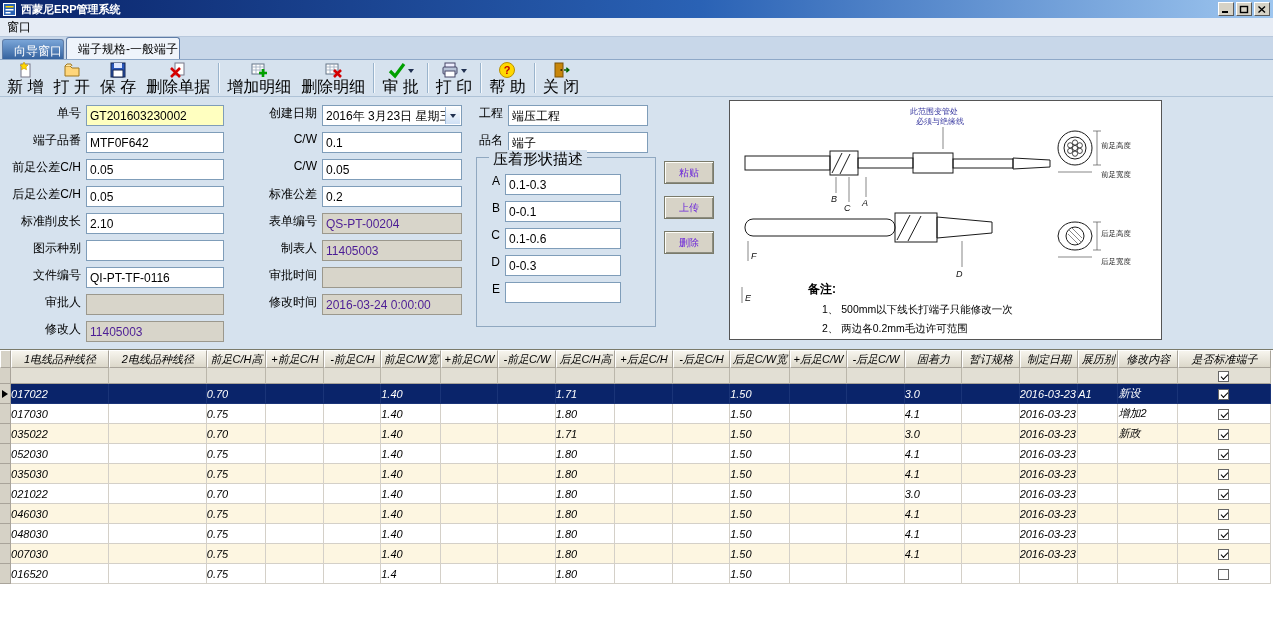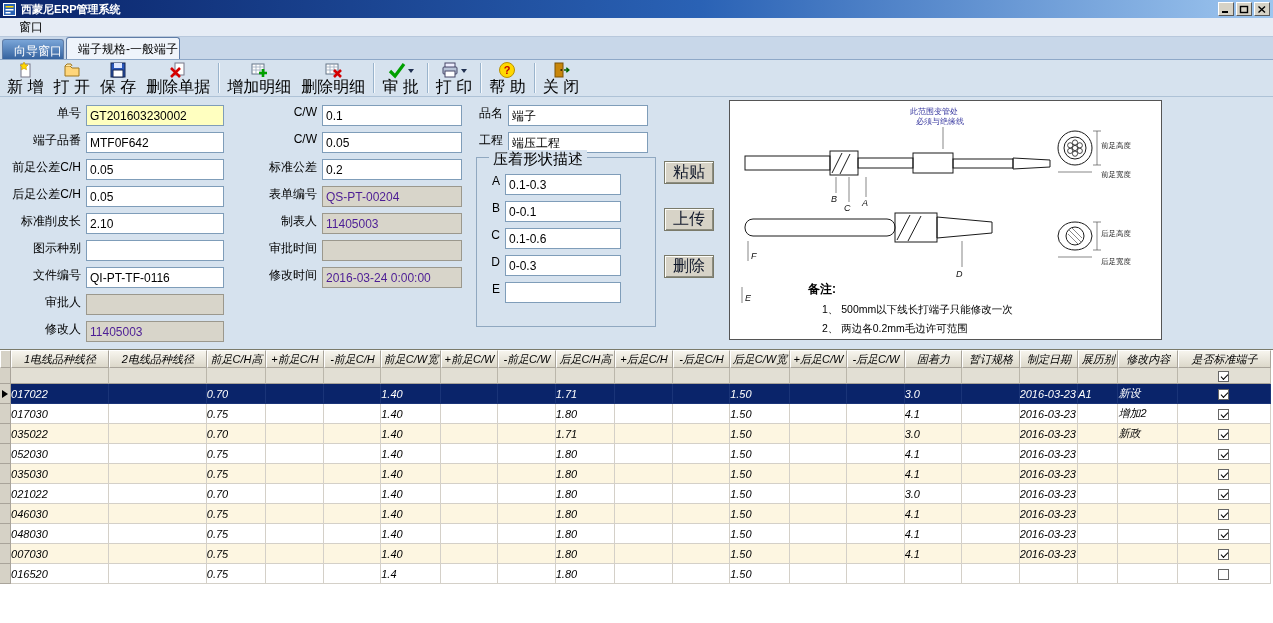--- a/index.html
+++ b/index.html
@@ -7,21 +7,21 @@
   body { font-family:"Liberation Sans","DejaVu Sans",sans-serif; font-size:12px; background:#d6e2ee; color:#000; }
   .window { width:1273px; height:623px; position:relative; background:#d6e2ee; }
 
   
   .titlebar { height:18px; background:linear-gradient(to right,#0a246a,#2a62b5 55%,#9ec6ef); display:flex; align-items:center; padding:0 3px; color:#fff; font-weight:bold; font-size:11px; }
   .title-icon { width:14px; height:13px; margin-right:4px; display:flex; align-items:center; }
   .win-controls { margin-left:auto; display:flex; gap:2px; }
   .win-btn { width:16px; height:14px; background:#d6d2c6; border:1px solid; border-color:#fff #5a5a5a #5a5a5a #fff; display:flex; align-items:center; justify-content:center; cursor:default; }
 
   
-  .menubar { height:19px; background:#e6ecf5; border-bottom:1px solid #b8c8dc; display:flex; align-items:center; padding-left:12px; }
+  .menubar { height:19px; background:#e6ecf5; border-bottom:1px solid #b8c8dc; display:flex; align-items:center; padding-left:0; }
   .menu-item { padding:1px 7px; font-size:12px; }
 
   
   .tabbar { height:23px; background:#c8d7e9; display:flex; align-items:flex-end; padding-left:2px; gap:2px; border-bottom:1px solid #8ea8c8; }
   .tab { padding:3px 1px 3px 11px; font-size:12px; border:1px solid #5f7ca6; border-bottom:none; border-radius:3px 3px 0 0; white-space:nowrap; }
   .tab.blue { background:linear-gradient(#7aa5d8,#35639f); color:#fff; height:20px; }
   .tab.light { background:#eff4fb; color:#000; height:22px; font-weight:normal; }
 
   
   .toolbar { height:37px; display:flex; align-items:center; padding:1px 2px; background:#d6e2ee; border-bottom:1px solid #aec2d6; }
@@ -39,21 +39,21 @@
   .f-input { display:inline-block; height:21px; line-height:16px; padding:2px 3px; background:#fff; border:1px solid #7f9db9; font-size:12px; overflow:hidden; white-space:nowrap; flex:none; }
   .f-input.highlight { background:#ffffc0; }
   .f-input.disabled { background:#d8d5ca; border-color:#9b988d; color:#4c1d95; }
   .f-select { position:relative; padding-right:18px; }
   .dd-btn { position:absolute; right:1px; top:1px; bottom:1px; width:15px; background:linear-gradient(#fdfefe,#cfe0f5); border-left:1px solid #9ebadb; display:flex; align-items:center; justify-content:center; }
   .dd-btn .dd-arrow { margin-left:0; }
   .group { position:absolute; left:476px; top:60px; width:180px; height:170px; border:1px solid #90a8c0; }
   .group-title { position:absolute; top:-8px; left:12px; background:#d6e2ee; padding:0 4px; font-size:15px; }
   #group-fields { padding:16px 0 0 10px; }
   .side-btns { position:absolute; left:664px; top:64px; }
-  .btn { display:block; width:50px; height:23px; background:#d7d3c7; border:1px solid #7a7a6a; box-shadow:inset 1px 1px 0 #fdfdf8, inset -1px -1px 0 #8d8d80; font-size:16px; font-family:inherit; color:#0f172a; margin-bottom:24px; cursor:default; }
+  .btn { display:block; width:50px; height:23px; background:#d7d3c7; border:1px solid #7a7a6a; box-shadow:inset 1px 1px 0 #fdfdf8, inset -1px -1px 0 #8d8d80; font-size:10px; font-family:inherit; color:#6d28d9; margin-bottom:12px; cursor:default; }
   .drawing { position:absolute; left:729px; top:3px; width:433px; height:240px; background:#fff; border:1px solid #555; }
 
   
   .ln { fill:none; stroke:#1a1a1a; stroke-width:1; }
   .thin { stroke:#555; stroke-width:0.7; fill:none; }
   .ann { font-size:8px; fill:#3a3aa0; }
   .sm { font-size:9px; fill:#111; font-style:italic; }
   .sm7 { font-size:7.5px; fill:#111; }
   .note-title { font-size:12px; font-weight:bold; fill:#000; }
   .note { font-size:10.5px; fill:#000; }
@@ -256,20 +256,26 @@
           <span class="f-label" style="width:82px">审批人</span>
           <span class="f-input disabled" style="width:138px"></span>
         </div>
         <div class="f-row">
           <span class="f-label" style="width:82px">修改人</span>
           <span class="f-input disabled" style="width:138px">11405003</span>
         </div>
       </div>
     <div class="fcol" id="col-mid" style="left:234px">
         <div class="f-row">
+          <span class="f-label" style="width:88px">创建日期</span>
+          <span class="f-input f-select" style="width:140px">2016年 3月23日 星期三<span class="dd-btn">
+              <span class="dd-arrow"></span>
+            </span></span>
+        </div>
+        <div class="f-row">
           <span class="f-label" style="width:88px">C/W</span>
           <span class="f-input" style="width:140px">0.1</span>
         </div>
         <div class="f-row">
           <span class="f-label" style="width:88px">C/W</span>
           <span class="f-input" style="width:140px">0.05</span>
         </div>
         <div class="f-row">
           <span class="f-label" style="width:88px">标准公差</span>
           <span class="f-input" style="width:140px">0.2</span>
@@ -286,26 +292,26 @@
           <span class="f-label" style="width:88px">审批时间</span>
           <span class="f-input disabled" style="width:140px"></span>
         </div>
         <div class="f-row">
           <span class="f-label" style="width:88px">修改时间</span>
           <span class="f-input disabled" style="width:140px">2016-03-24 0:00:00</span>
         </div>
       </div>
     <div class="fcol" id="col-right" style="left:472px">
         <div class="f-row">
+          <span class="f-label" style="width:36px">工程</span>
+          <span class="f-input" style="width:140px">端压工程</span>
+        </div>
+        <div class="f-row">
           <span class="f-label" style="width:36px">品名</span>
           <span class="f-input" style="width:140px">端子</span>
-        </div>
-        <div class="f-row">
-          <span class="f-label" style="width:36px">工程</span>
-          <span class="f-input" style="width:140px">端压工程</span>
         </div>
       </div>
 
     <div class="group">
       <span class="group-title">压着形状描述</span>
       <div id="group-fields">
           <div class="f-row">
             <span class="f-label" style="width:18px">A</span>
             <span class="f-input" style="width:116px">0.1-0.3</span>
           </div>

